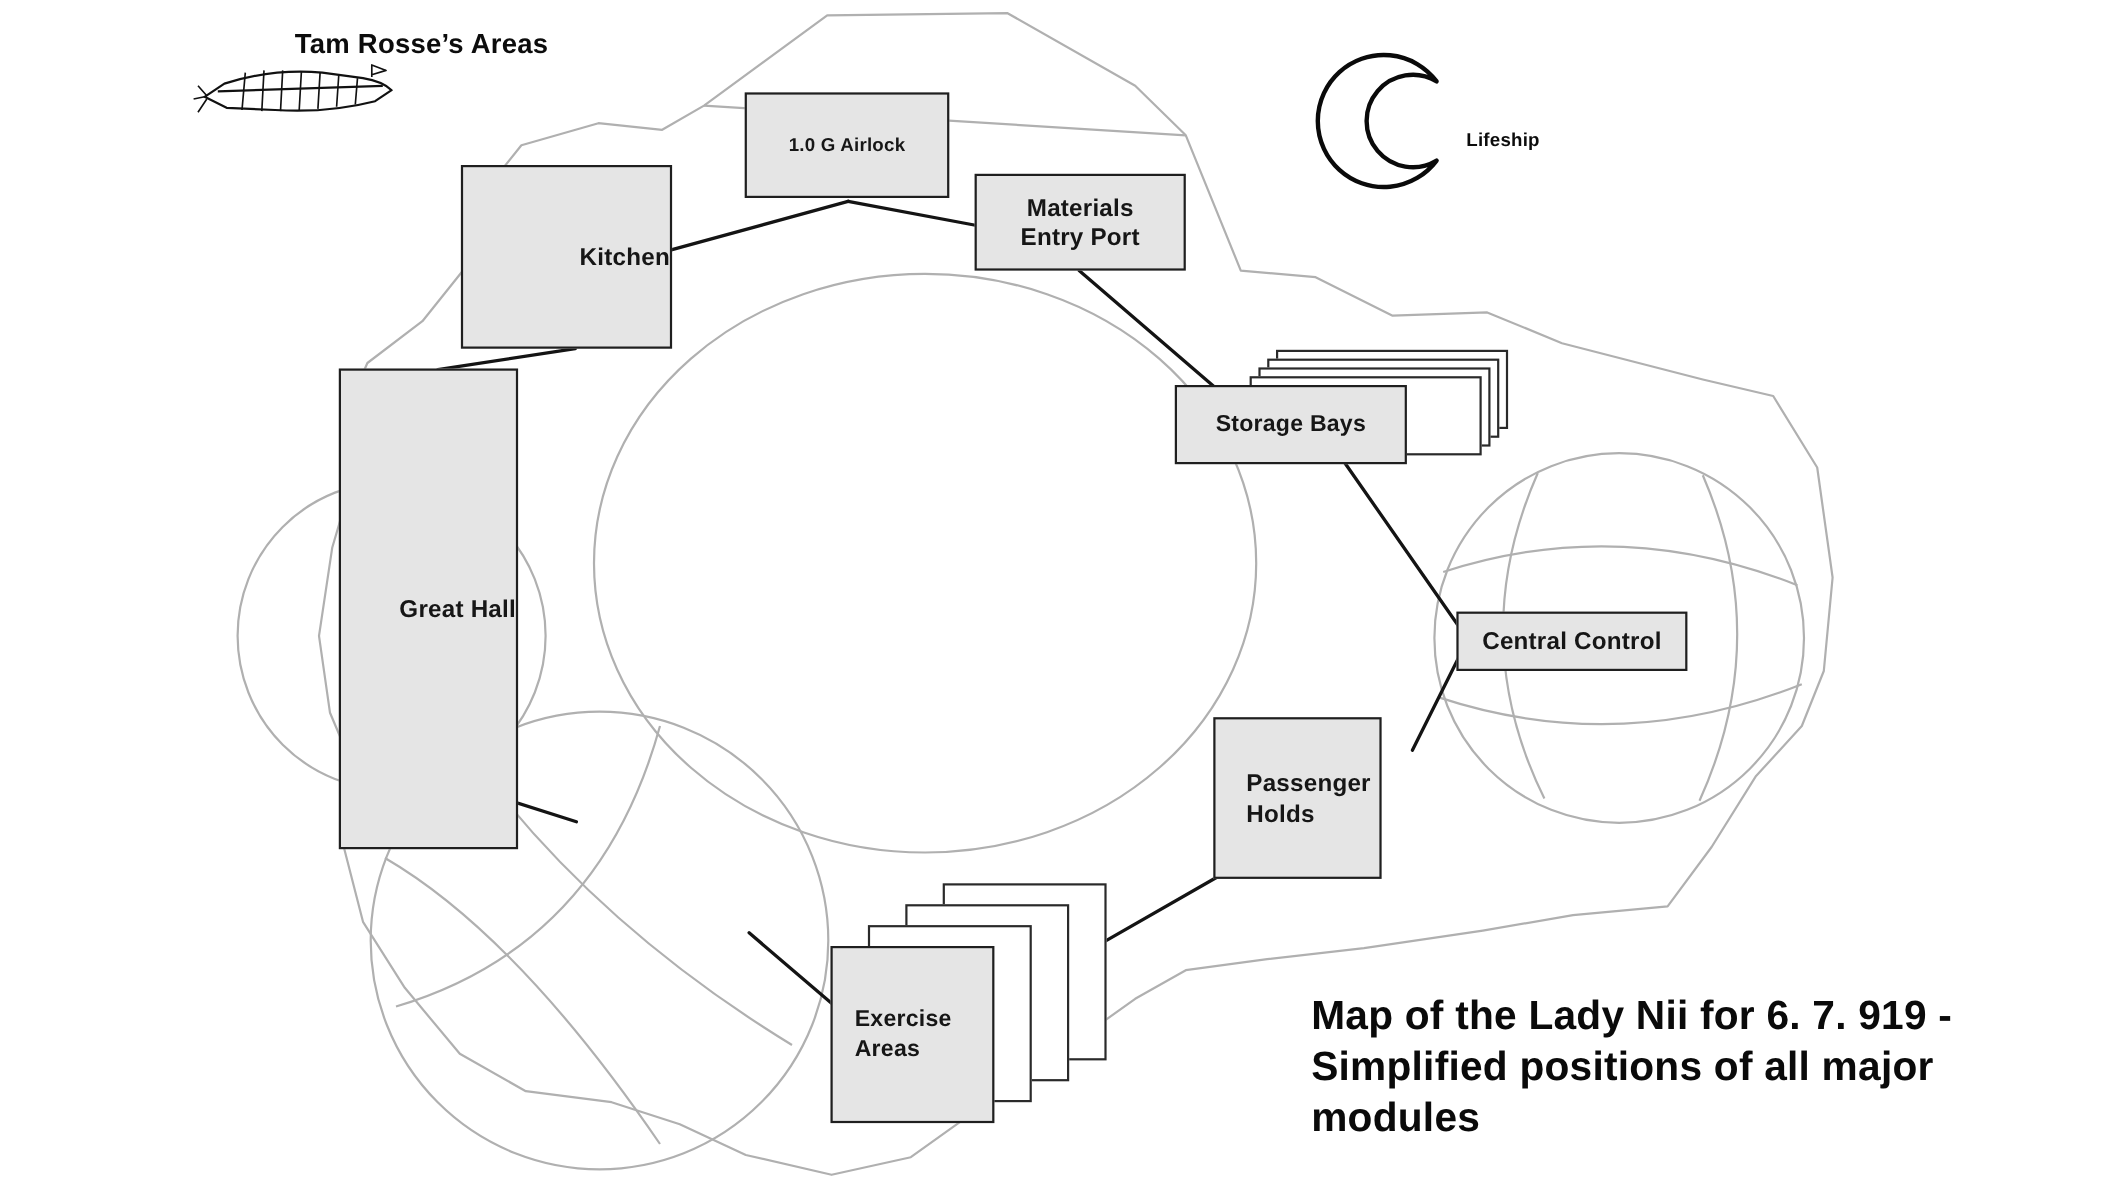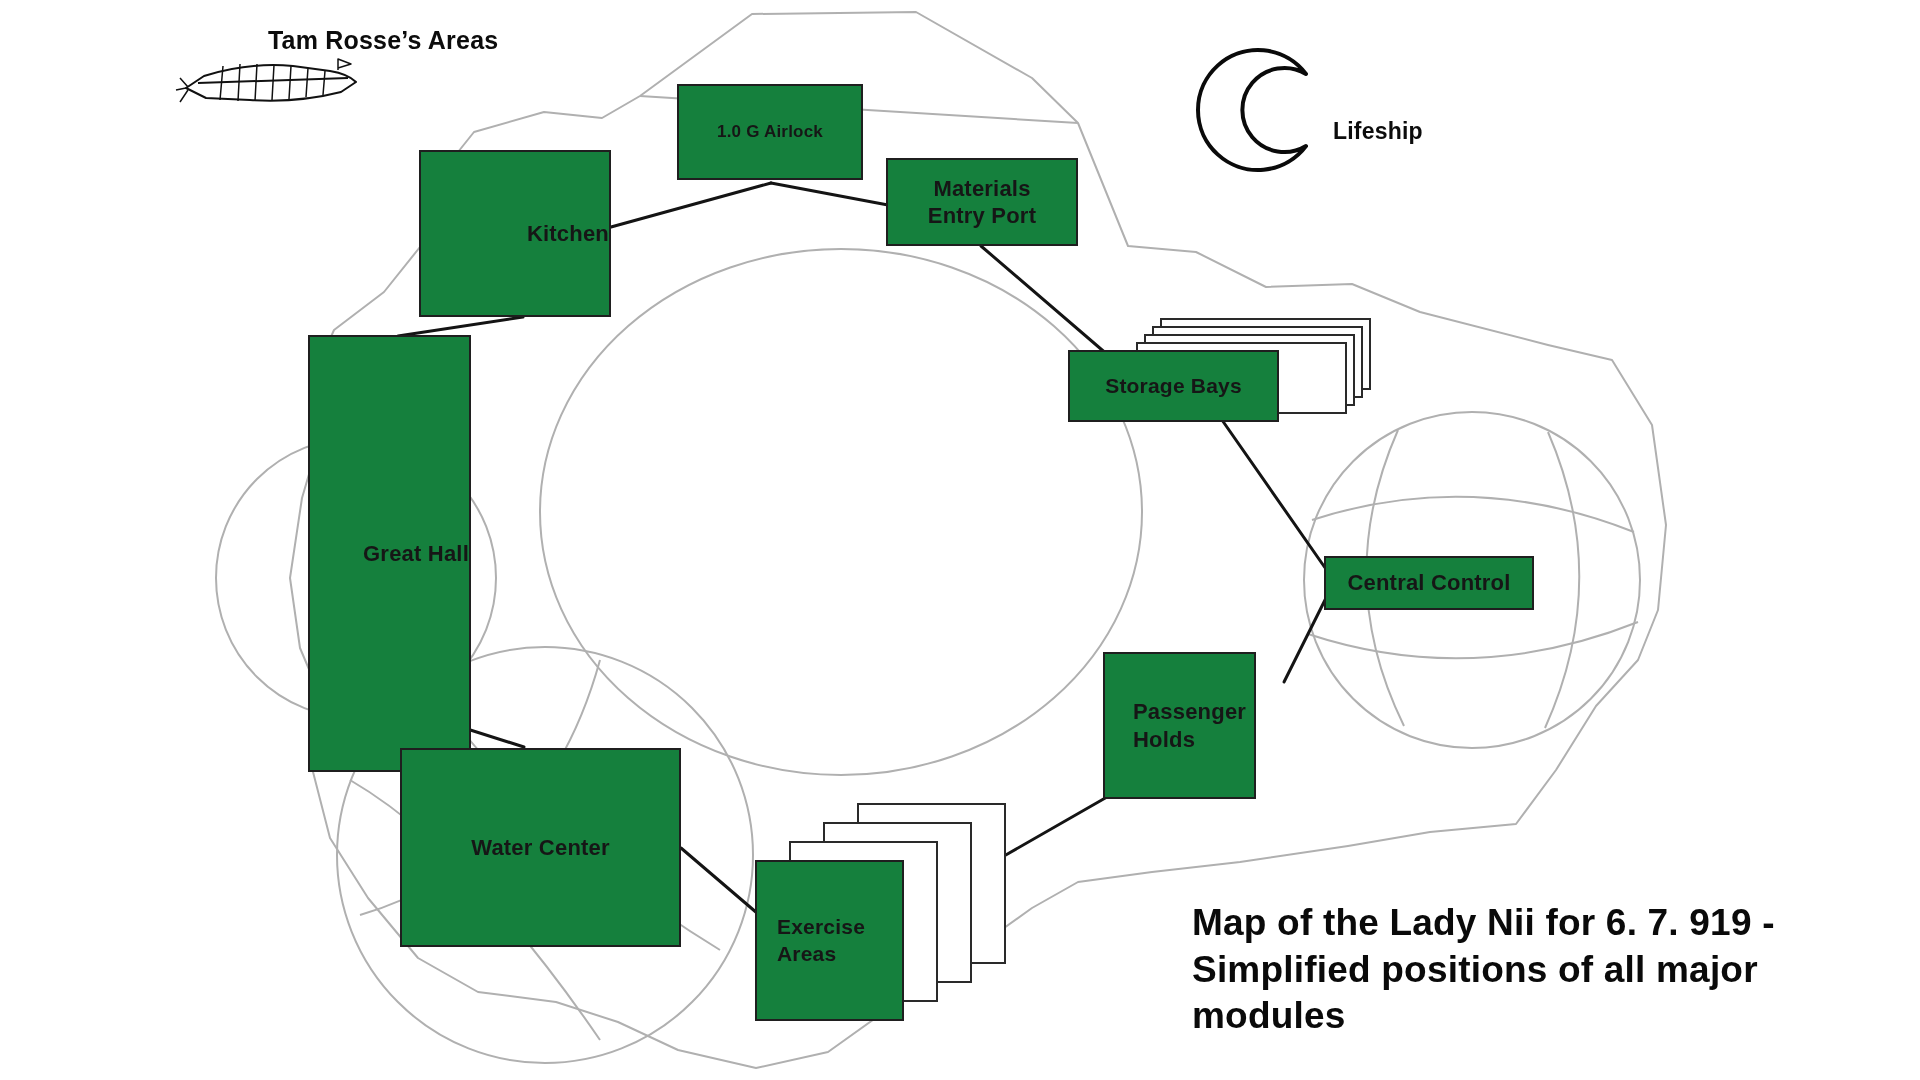--- a/index.html
+++ b/index.html
@@ -2,33 +2,33 @@
 <html><head>
 <meta charset="utf-8">
 <style>
   html,body{margin:0;padding:0;background:#ffffff;}
   #stage{
     position:relative;width:1920px;height:1080px;overflow:hidden;background:#ffffff;
     font-family:"Liberation Sans", sans-serif;color:#111;
   }
   #bg-svg{position:absolute;left:0;top:0;width:1920px;height:1080px;}
   .module-box{
-    position:absolute;background:#15803d;border:2px solid #1f1f1f;
+    position:absolute;background:#e5e5e5;border:2px solid #1f1f1f;
     display:flex;align-items:center;justify-content:center;text-align:center;
     font-weight:700;font-size:22px;color:#161616;letter-spacing:.2px;line-height:1.25;
     box-sizing:border-box;z-index:5;
   }
   .module-box.small-text{font-size:17px;}
   .module-box.align-left{justify-content:flex-start;text-align:left;}
   .stack-layer{
     position:absolute;background:#ffffff;border:2px solid #2a2a2a;box-sizing:border-box;z-index:4;
   }
   .float-label{position:absolute;font-weight:700;color:#0c0c0c;z-index:6;letter-spacing:.2px;}
   #ship-label{left:268px;top:26px;font-size:25px;}
-  #lifeship-label{left:1333px;top:118px;font-size:23px;}
+  #lifeship-label{left:1333px;top:118px;font-size:17px;}
   #map-title{
     position:absolute;left:1192px;top:900px;width:640px;z-index:6;
     font-size:37px;font-weight:700;line-height:1.26;color:#0a0a0a;
     white-space:pre-line;letter-spacing:.2px;
   }
 </style>
 </head>
 <body>
 
 <div id="stage">
@@ -105,23 +105,20 @@
   </div>
 
   <div class="module-box" style="left:1324px;top:556px;width:210px;height:54px;">
     <span>Central Control</span>
   </div>
 
   <div class="module-box align-left" style="left:1103px;top:652px;width:153px;height:147px;padding-left:28px;">
     <span>Passenger Holds</span>
   </div>
 
-  <div class="module-box" style="left:400px;top:748px;width:281px;height:199px;">
-    <span>Water Center</span>
-  </div>
 
   <div class="stack-layer" style="left:857px;top:803px;width:149px;height:161px;"></div>
   <div class="stack-layer" style="left:823px;top:822px;width:149px;height:161px;"></div>
   <div class="stack-layer" style="left:789px;top:841px;width:149px;height:161px;"></div>
   <div class="module-box align-left" style="left:755px;top:860px;width:149px;height:161px;font-size:21px;padding-left:20px;padding-right:8px;">
     <span>Exercise Areas</span>
   </div>
 
   <div id="map-title">Map of the Lady Nii for 6. 7. 919 -
 Simplified positions of all major

